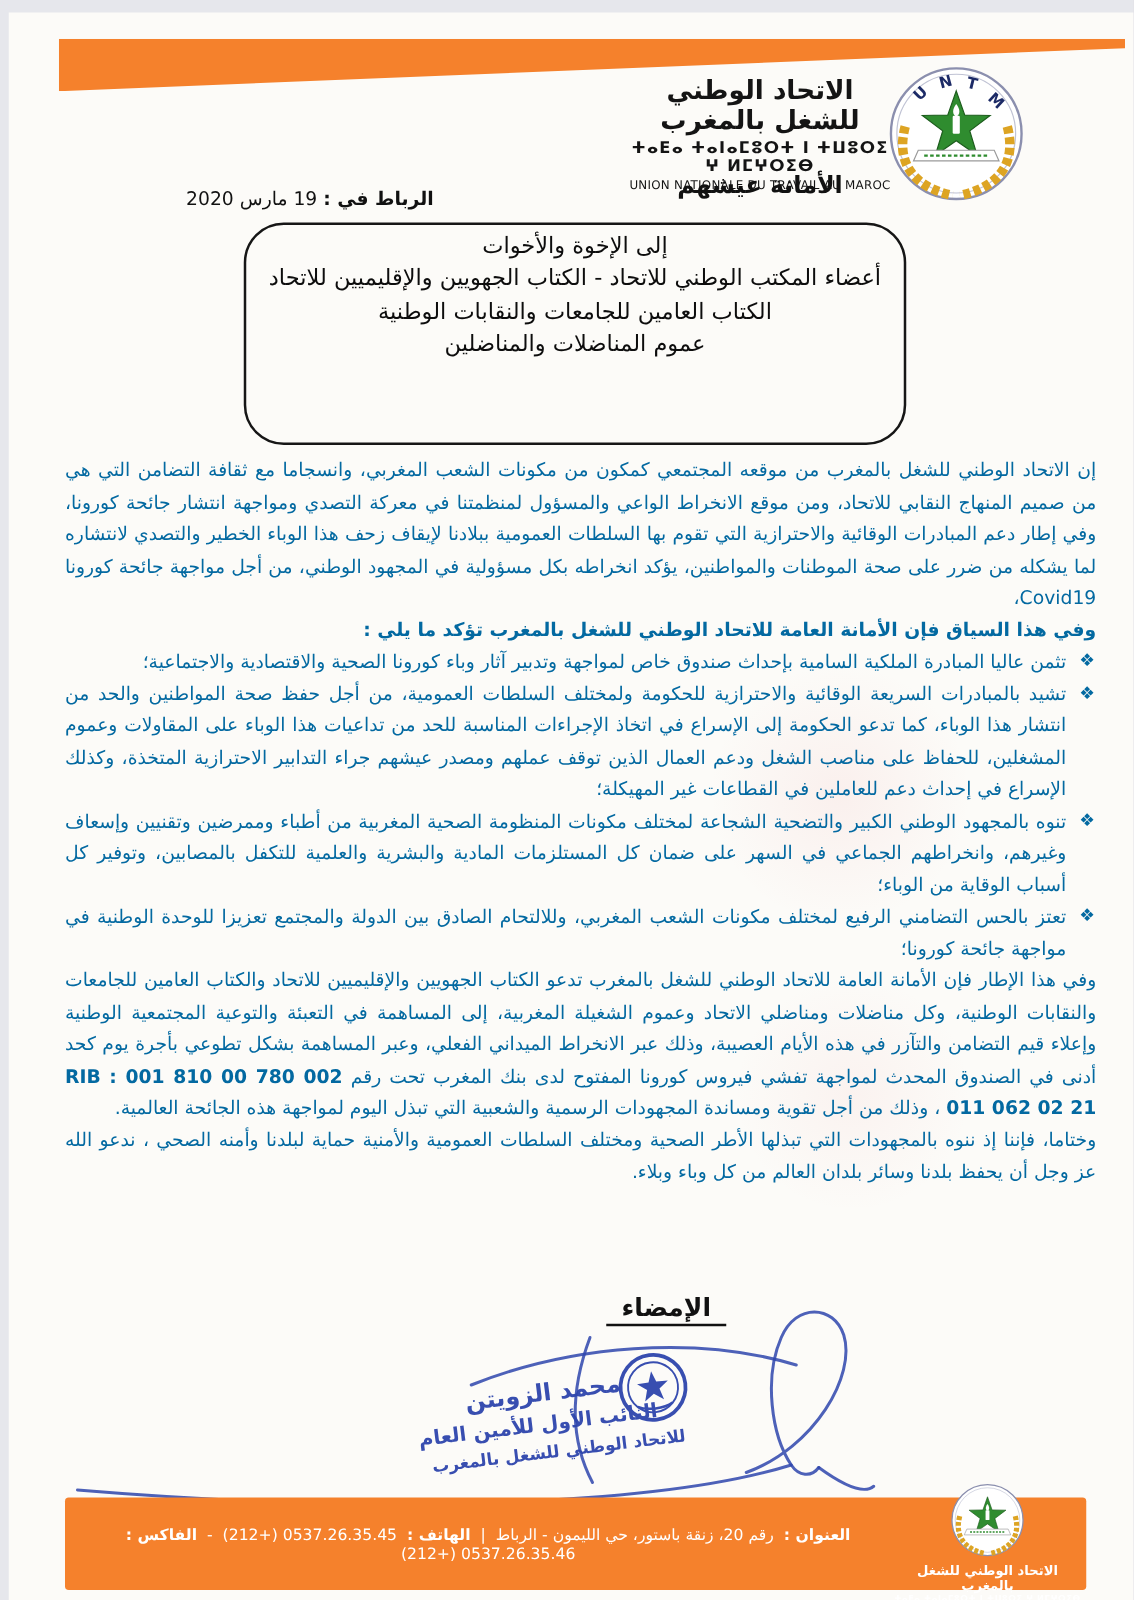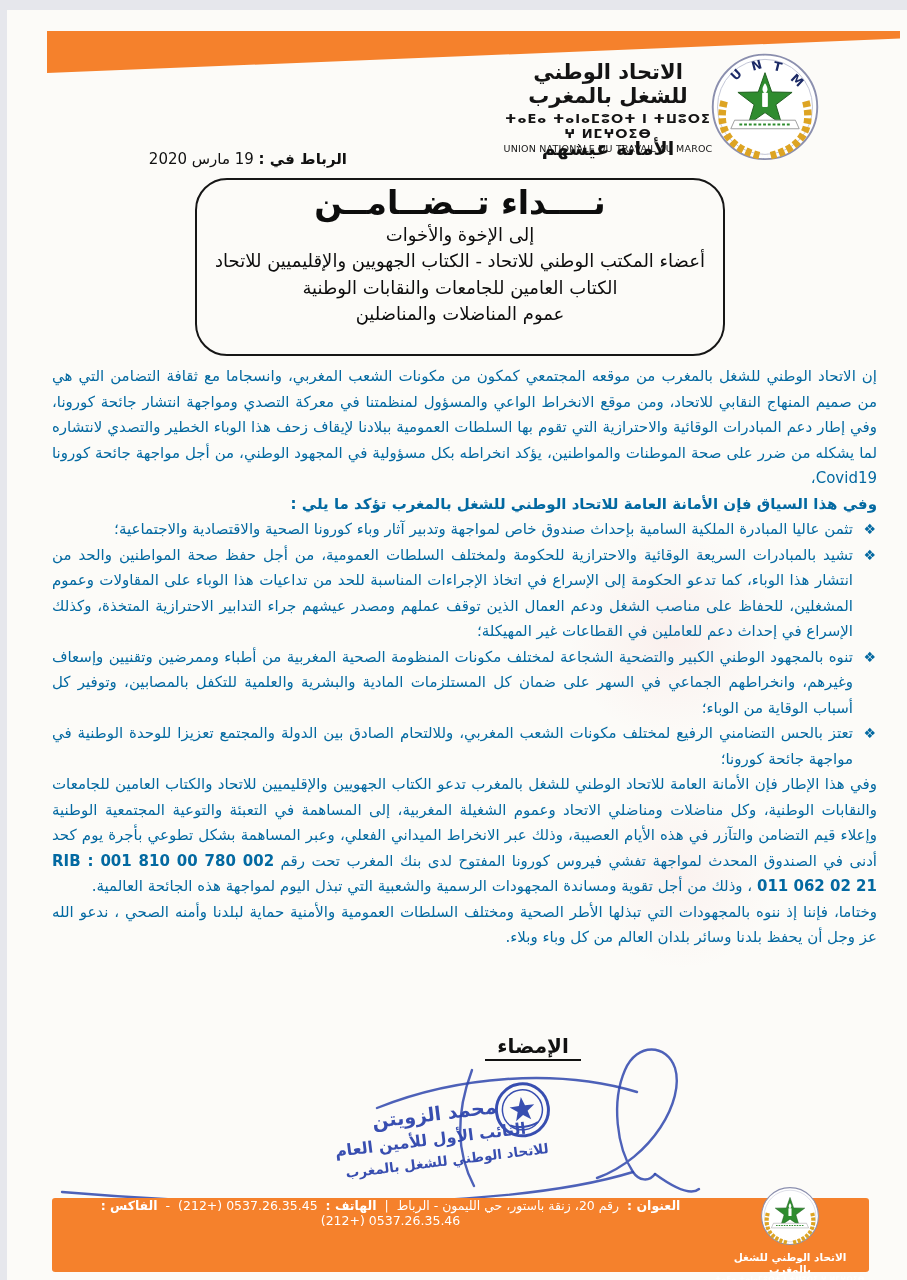--- a/index.html
+++ b/index.html
@@ -49,21 +49,21 @@
              font-size:20px;font-weight:700;color:#111;border-bottom:2.5px solid #111;padding-bottom:1px;}
   .sig-svg{position:absolute;left:30px;top:1030px;width:700px;height:165px;}
   .sig-svg text{fill:#2e45ad;font-family:"DejaVu Sans",sans-serif;font-weight:700;direction:rtl;}
   .st1{font-size:19px;}
   .st2{font-size:16px;}
   .st3{font-size:13.5px;}
   .stroke{stroke:#2e45ad;stroke-width:2.4;fill:none;stroke-linecap:round;opacity:.85;}
 
   
   .footer-bar{position:absolute;left:45px;top:1188px;width:817px;height:74px;background:#f5812c;border-radius:3px;}
-  .footer-lines{position:absolute;left:25px;right:165px;top:0;bottom:0;display:flex;
+  .footer-lines{position:absolute;left:25px;right:165px;top:0;bottom:0;display:flex;flex-direction:column;
                 justify-content:center;gap:9px;direction:rtl;text-align:center;color:#fff;font-size:12.5px;}
   .fl{font-weight:700;margin:0 2px;}
   .fv{font-weight:400;margin:0 2px;}
   .footer-logo{position:absolute;right:4px;top:-14px;width:150px;text-align:center;color:#fff;}
   .footer-logo svg{width:62px;height:62px;}
   .flc1{font-size:10.5px;font-weight:700;direction:rtl;margin-top:1px;}
   .flc2{font-size:6.5px;font-weight:700;letter-spacing:.5px;}
 </style>
 </head>
 <body>
@@ -110,21 +110,20 @@
     </div>
 
     <div class="secretariat">الأمانة عيشهم</div>
 
     <div class="date-line">
       <span class="dl">الرباط في :</span>
       <span>19 مارس 2020</span>
     </div>
 
     <div class="callout">
-      <div class="callout-title">نــــداء تــضــامــن</div>
       <div class="callout-line">إلى الإخوة والأخوات</div>
       <div class="callout-line">أعضاء المكتب الوطني للاتحاد - الكتاب الجهويين والإقليميين للاتحاد</div>
       <div class="callout-line">الكتاب العامين للجامعات والنقابات الوطنية</div>
       <div class="callout-line">عموم المناضلات والمناضلين</div>
     </div>
 
     <div class="wm wm1"></div>
     <div class="wm wm2"></div>
 
     <div class="body-text">

